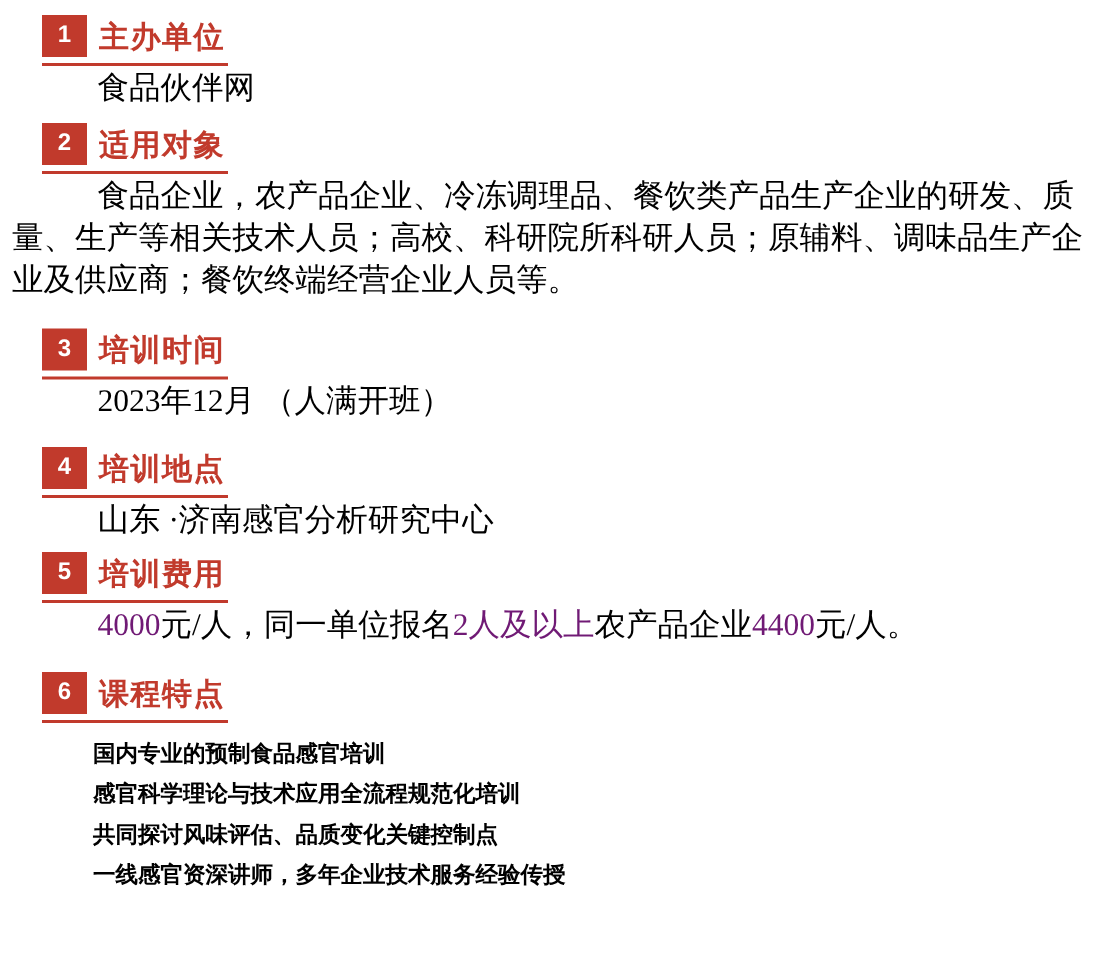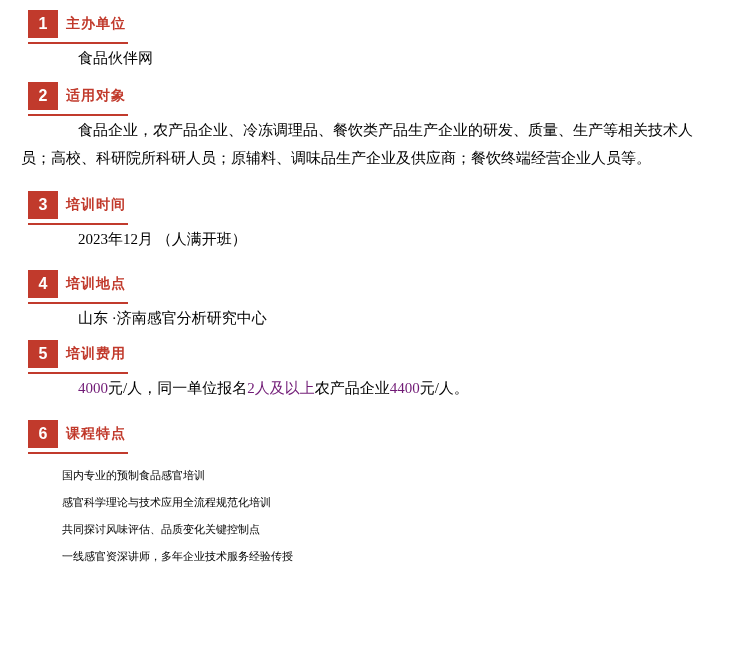--- a/index.html
+++ b/index.html
@@ -36,39 +36,40 @@
     font-weight: bold;
     font-size: 16px;
     display: flex;
     align-items: center;
     justify-content: center;
     flex: 0 0 auto;
   }
   .sec-title {
     font-family: "Liberation Sans", sans-serif;
     font-weight: bold;
-    font-size: 14px;
+    font-size: 20px;
     color: #c13a2c;
     letter-spacing: 1px;
     padding-right: 2px;
   }
   p.line {
-    margin: 0 21px;
+    margin: 0 8px;
     line-height: 28px;
-    font-size: 15px;
+    font-size: 21px;
     text-indent: 57px;
   }
   p.line.no-indent {
     text-indent: 0;
   }
   p.feature {
     margin: 0 5px;
     line-height: 27px;
-    font-size: 11px;
+    font-size: 15px;
     text-indent: 57px;
+    font-weight: bold;
   }
   .hl {
     color: #701a75;
   }
   .mt4  { margin-top: 4px; }
   .mt6  { margin-top: 6px; }
   .mt8  { margin-top: 8px; }
   .mt10 { margin-top: 10px; }
   .mt14 { margin-top: 14px; }
   .mt17 { margin-top: 17px; }

